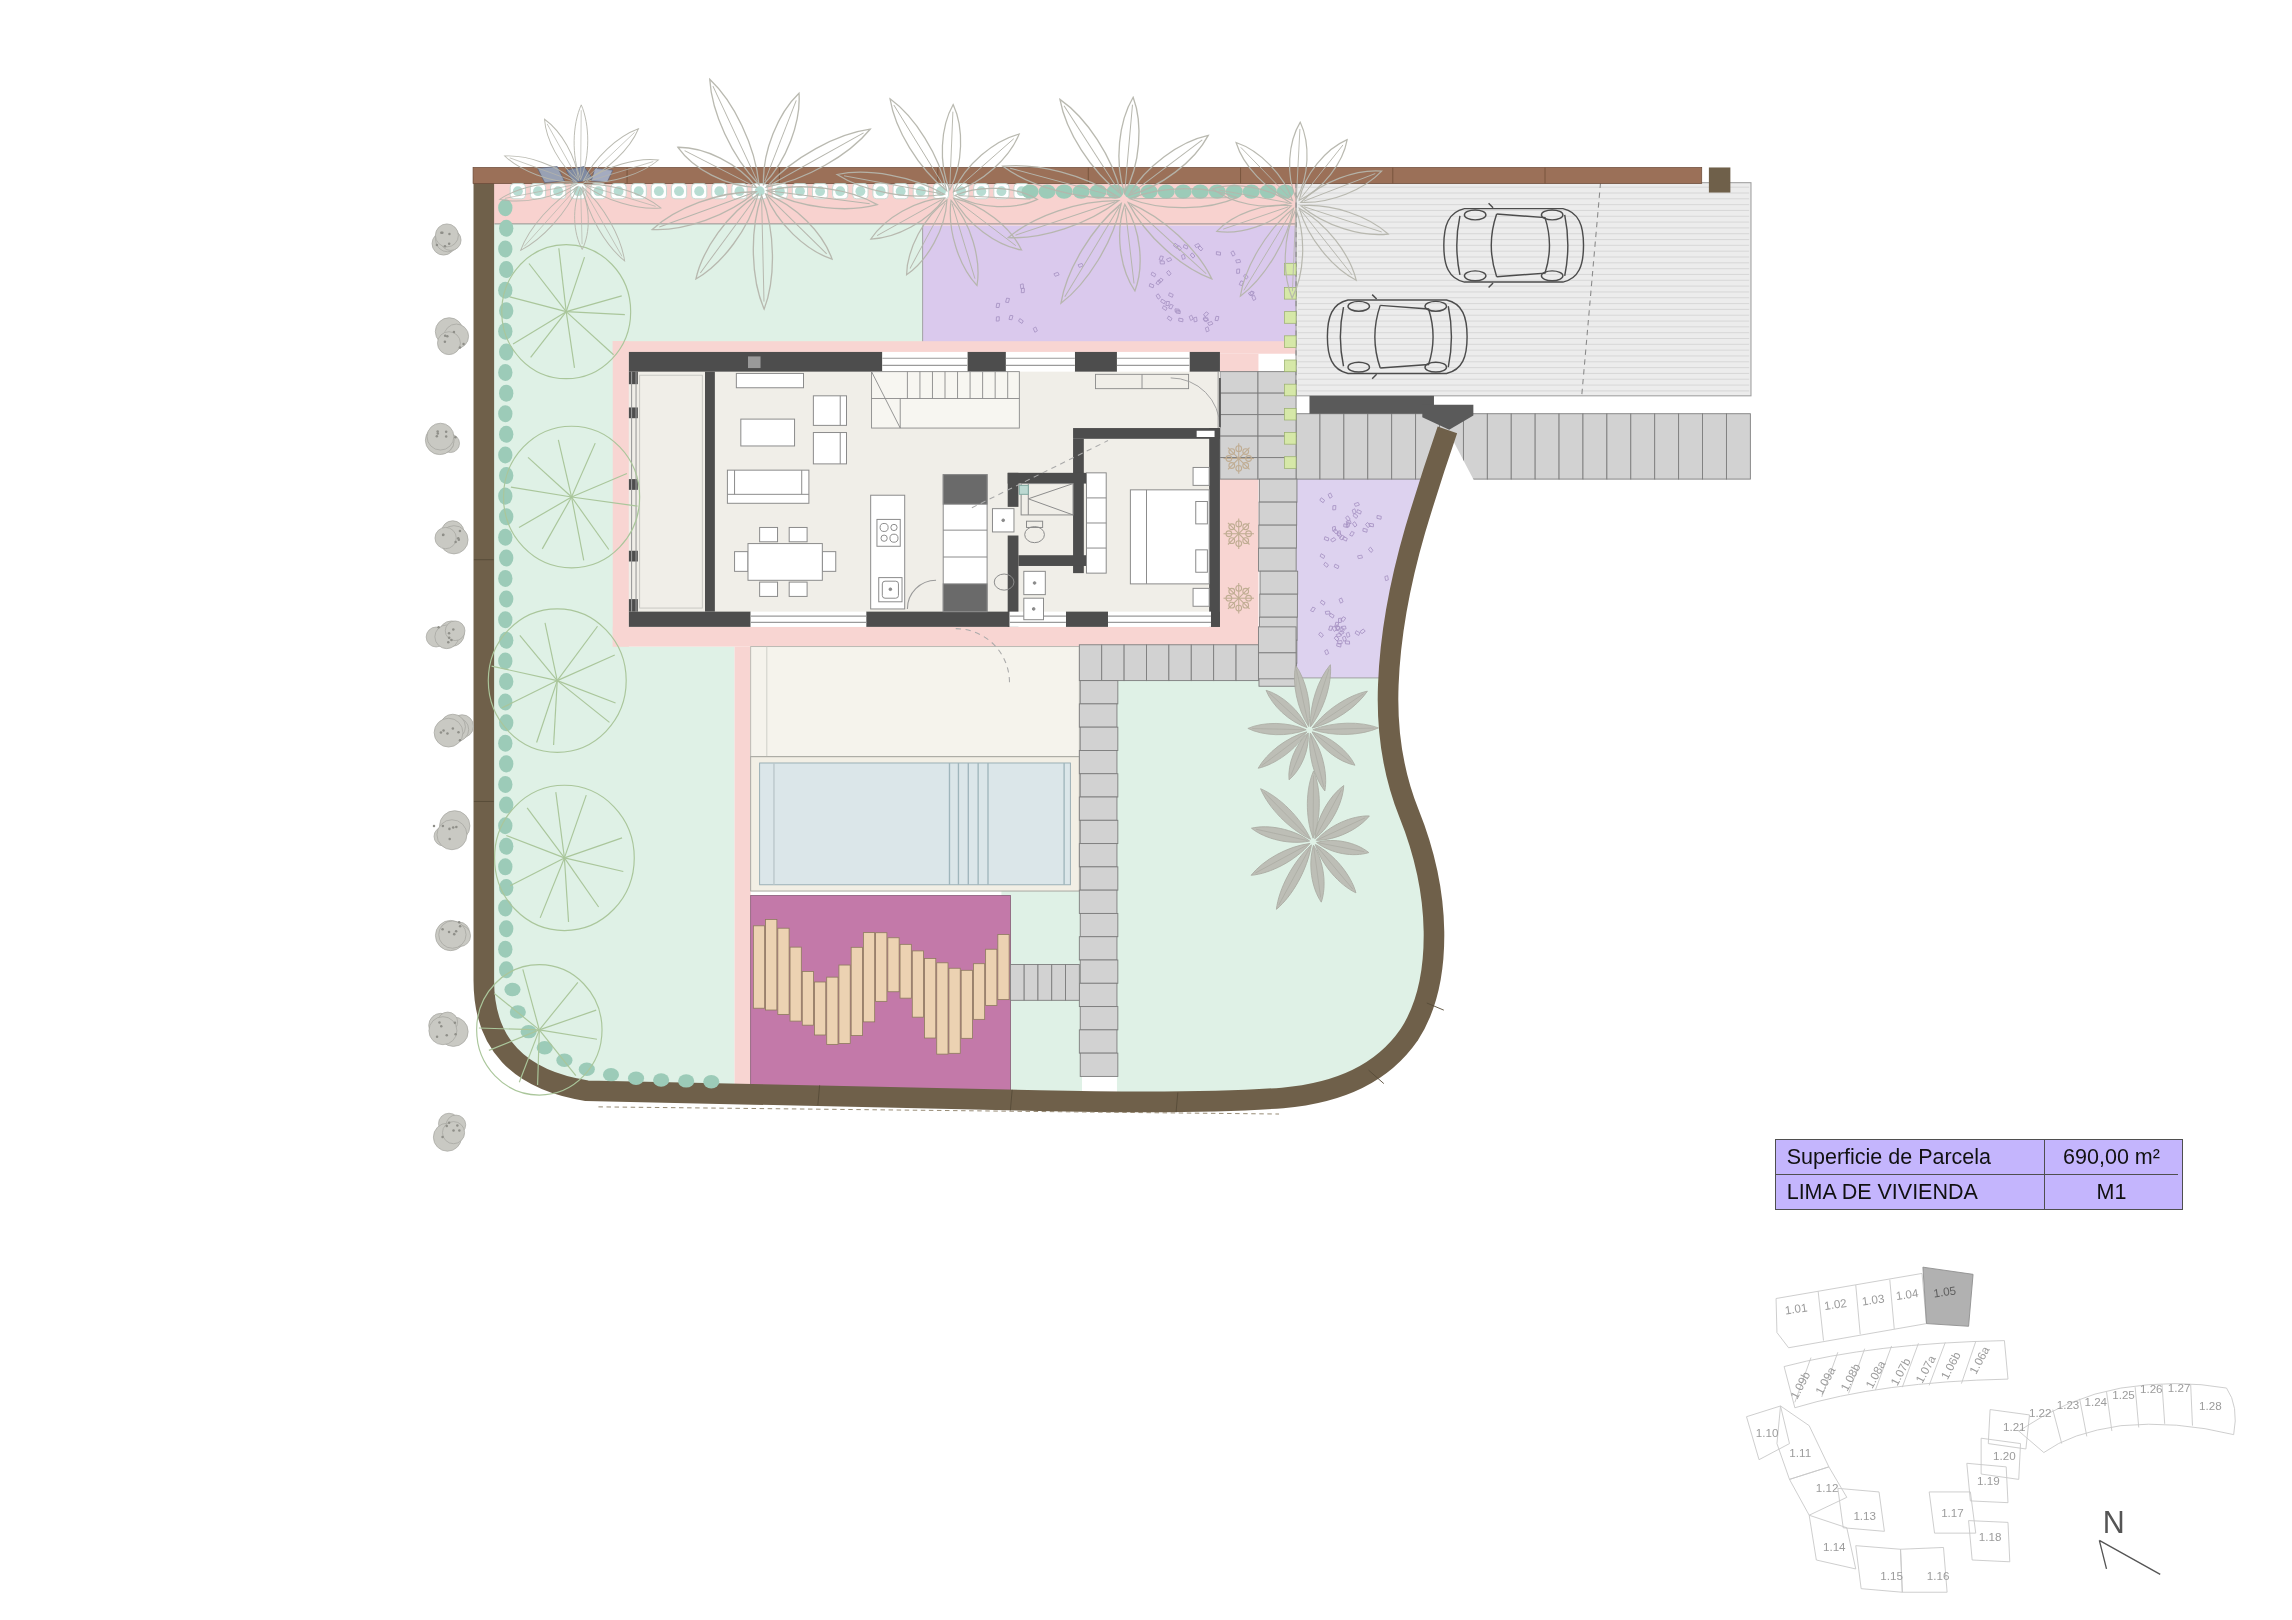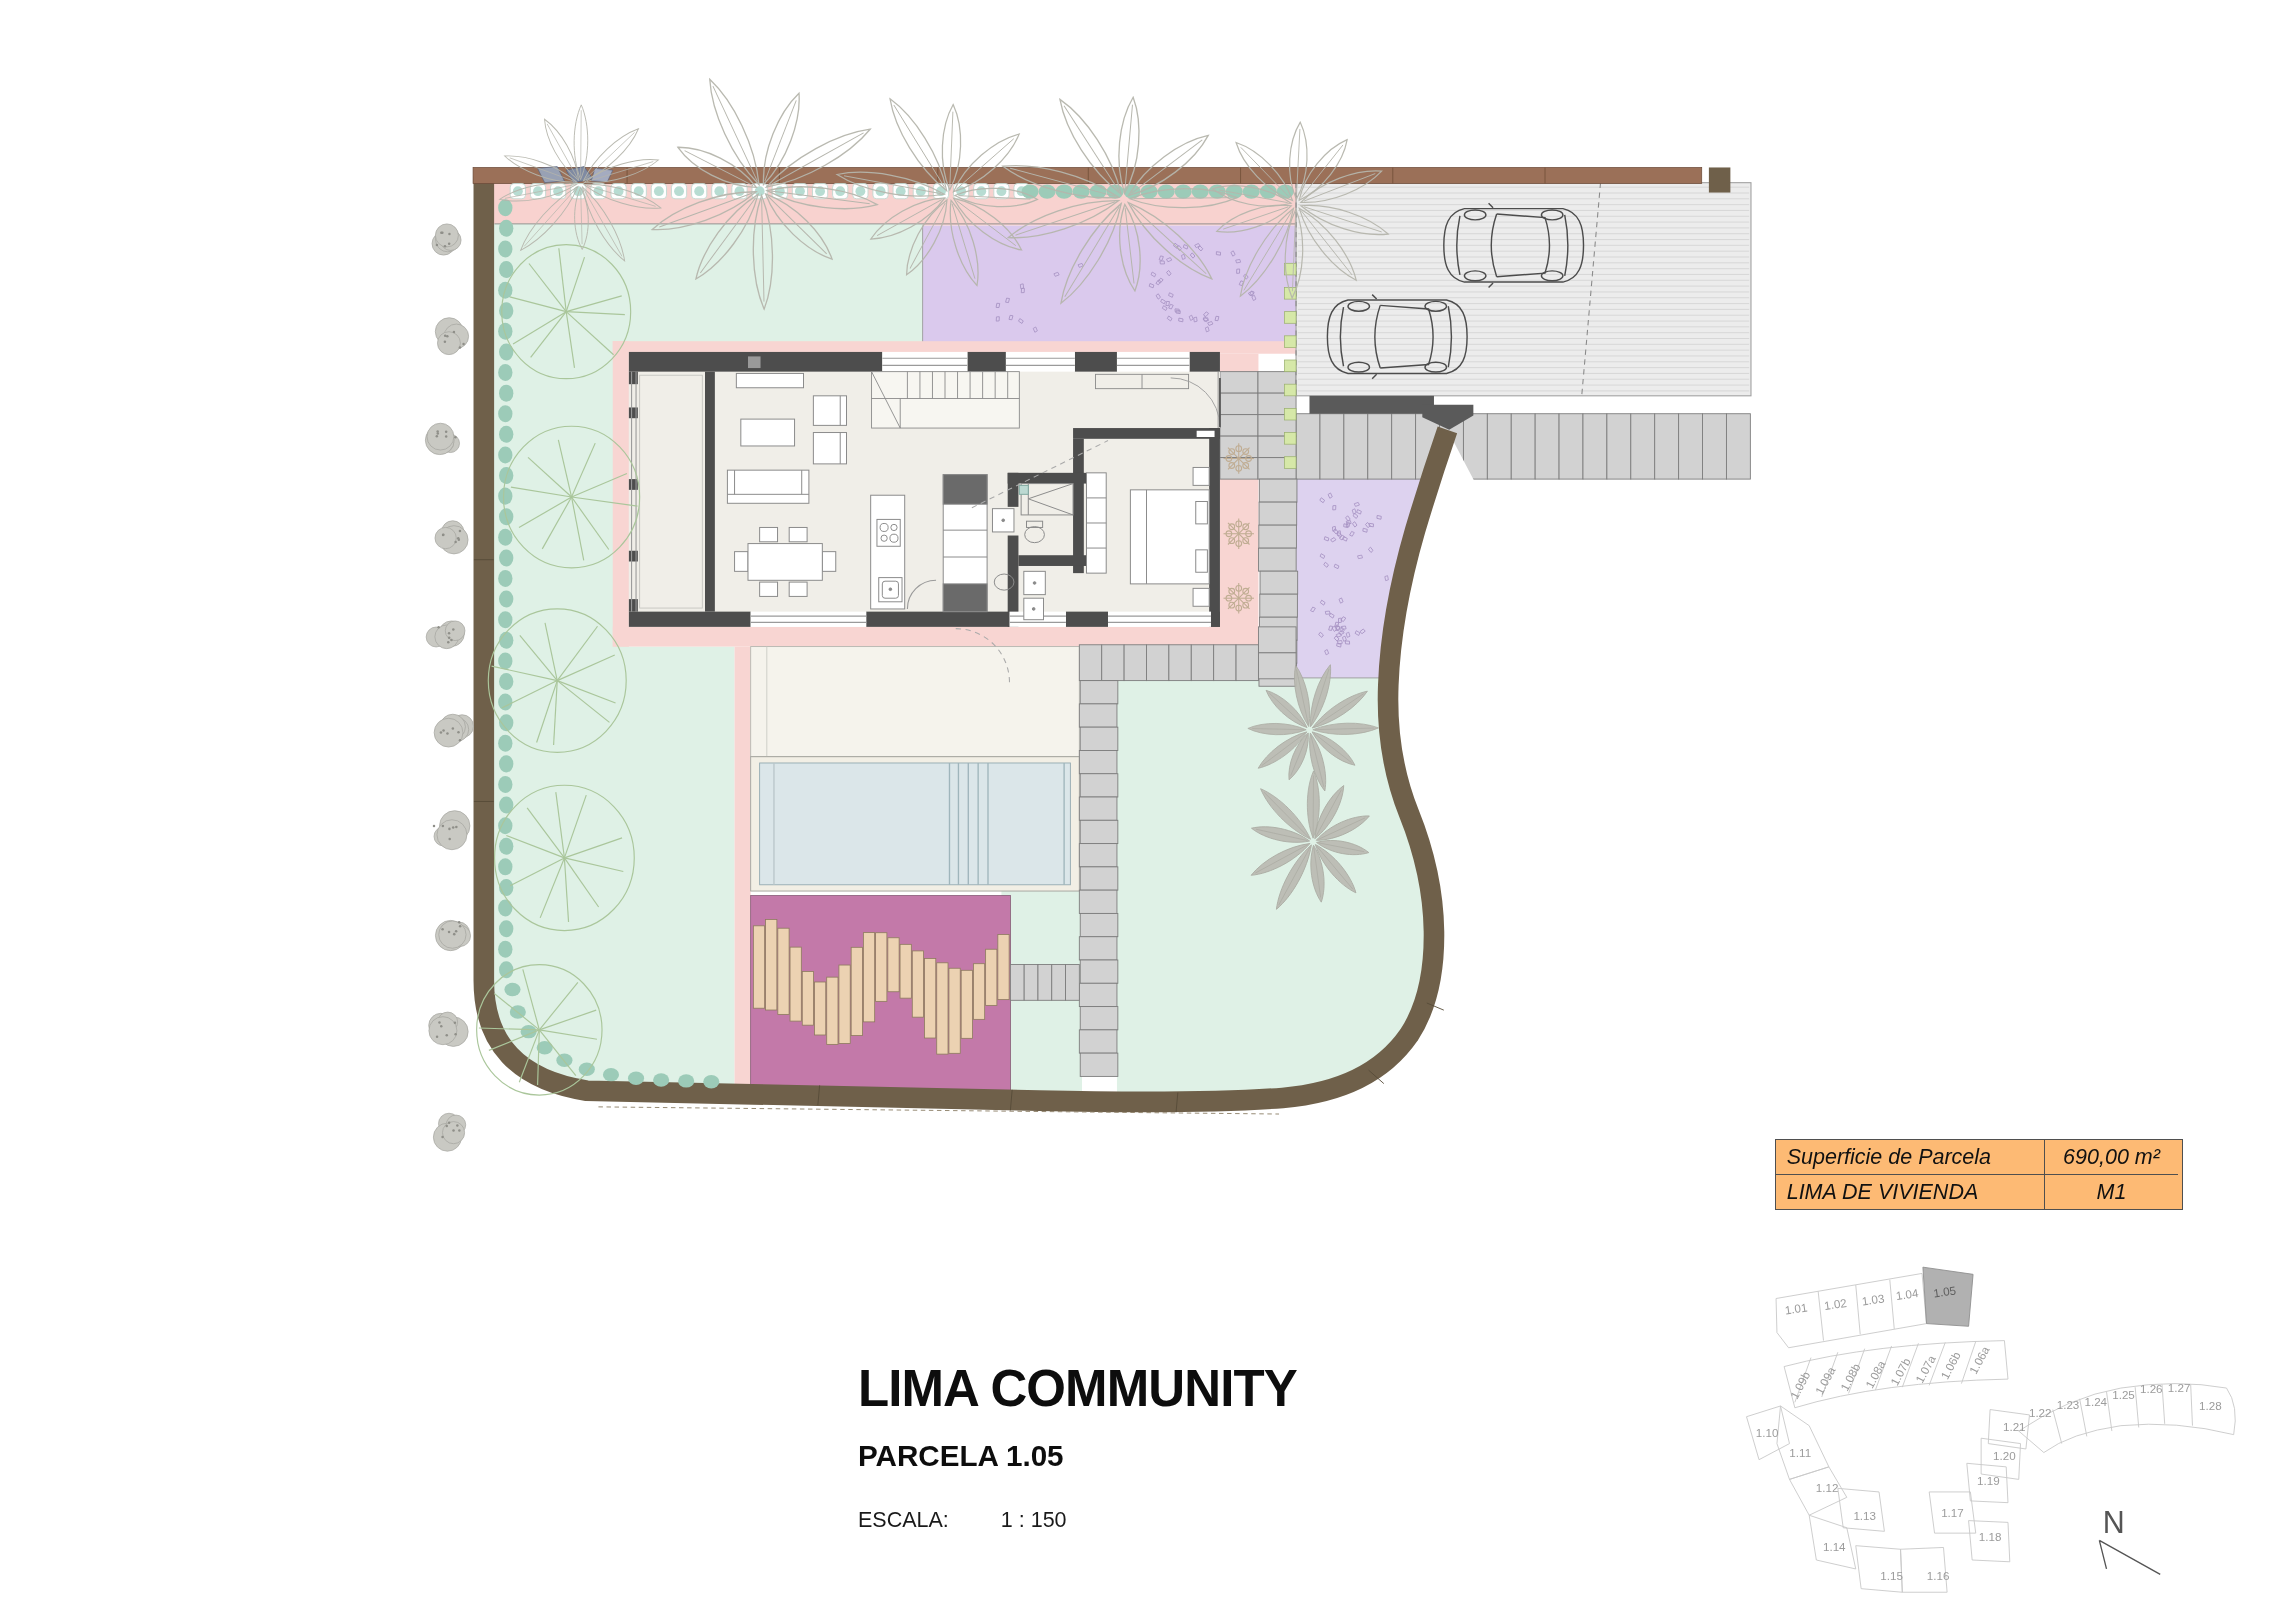--- a/index.html
+++ b/index.html
@@ -4,21 +4,21 @@
 <style>
   html,body{margin:0;padding:0;background:#ffffff;}
   body{width:2293px;height:1620px;font-family:"Liberation Sans",sans-serif;position:relative;overflow:hidden;}
   .page{position:absolute;left:0;top:0;width:2293px;height:1620px;}
   svg{position:absolute;left:0;top:0;}
   .titleblock{position:absolute;left:858px;top:1363px;color:#0d0d0d;}
   .title-main{font-size:51px;font-weight:bold;letter-spacing:-0.9px;line-height:1;}
   .title-sub{font-size:29.6px;font-weight:bold;margin-top:27px;line-height:1;}
   .title-scale{font-size:21.5px;font-weight:normal;margin-top:39px;line-height:1;color:#1a1a1a;}
   .title-scale .scale-val{margin-left:52px;}
-  .info-table{position:absolute;left:1775px;top:1139px;width:406px;border:1.8px solid #4f4f4f;display:grid;grid-template-columns:268px 134px;background:#fdba74;color:#111;font-style:italic;}
+  .info-table{position:absolute;left:1775px;top:1139px;width:406px;border:1.8px solid #4f4f4f;display:grid;grid-template-columns:268px 134px;background:#c4b5fd;color:#111;}
   .info-table .cell{height:34px;display:flex;align-items:center;font-size:21.5px;}
   .info-table .lbl{padding-left:10.7px;border-bottom:1.8px solid #4f4f4f;}
   .info-table .val{justify-content:center;border-left:1.8px solid #4f4f4f;border-bottom:1.8px solid #4f4f4f;}
   .info-table .last{border-bottom:none;}
 </style>
 </head>
 <body>
 
 <div class="page">
 
@@ -1252,27 +1252,20 @@
           <text x="0" y="0" transform="translate(2468,1575) rotate(0)" text-anchor="middle" font-size="13" font-family="Liberation Sans, sans-serif" fill="#9c9c9c">1.28</text>
         </g>
   </g>
 
   <g>
     <text x="2360" y="1712" text-anchor="middle" font-size="34" fill="#555" font-family="Liberation Sans, sans-serif">N</text>
     <path d="M2412,1758 L2344,1720 M2344,1720 L2352,1752" stroke="#555" stroke-width="1.5" fill="none"></path>
   </g>
 </svg>
 
-<div class="titleblock">
-  <div class="title-main">LIMA COMMUNITY</div>
-  <div class="title-sub">PARCELA 1.05</div>
-  <div class="title-scale">
-    <span>ESCALA:</span><span class="scale-val">1 : 150</span>
-  </div>
-</div>
 
 <div class="info-table">
   <div class="cell lbl">Superficie de Parcela</div>
   <div class="cell val">690,00 m²</div>
   <div class="cell lbl last">LIMA DE VIVIENDA</div>
   <div class="cell val last">M1</div>
 </div>
 
 </div>
 

